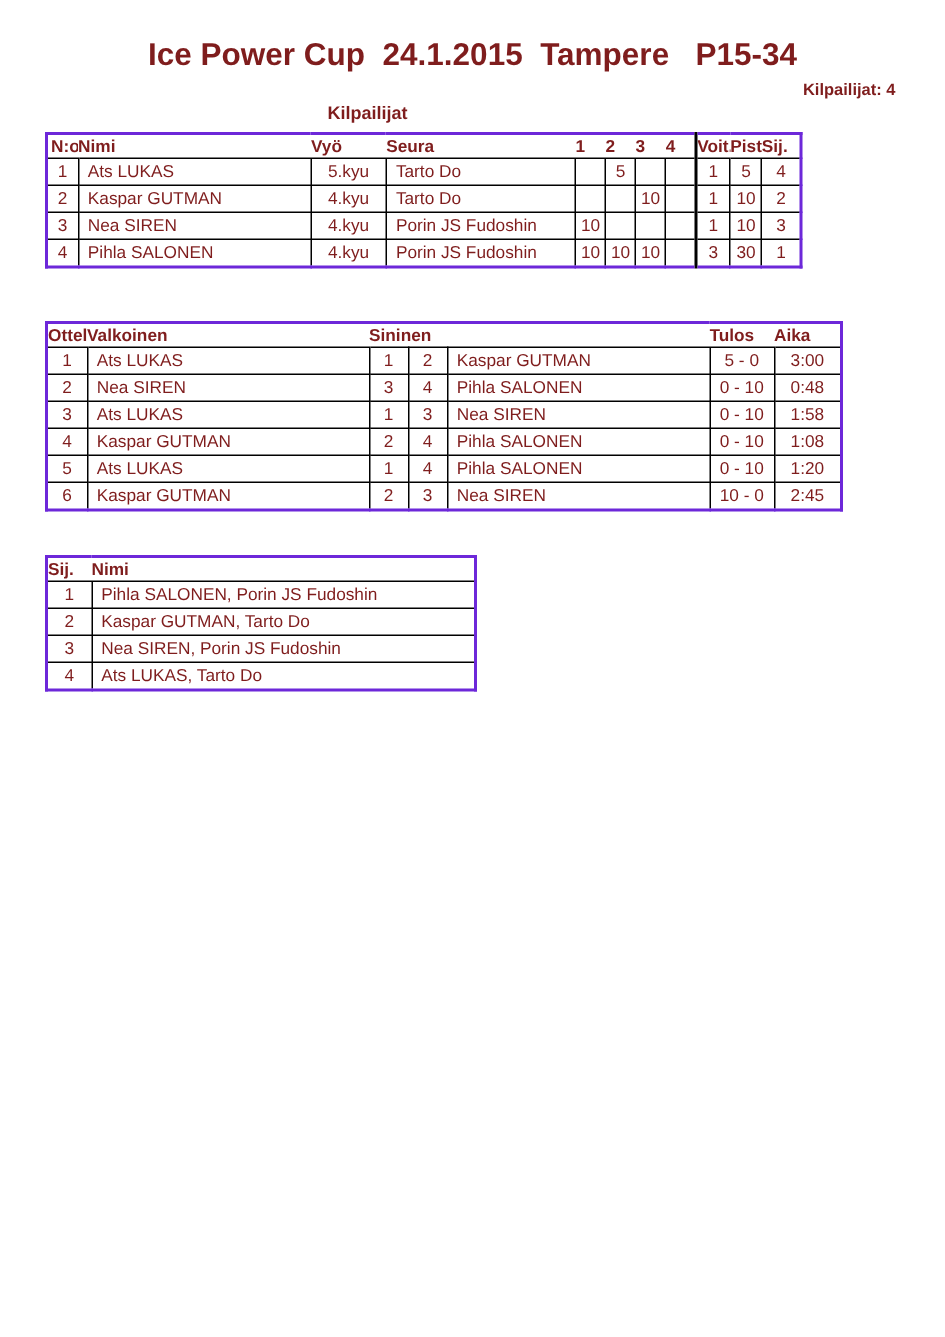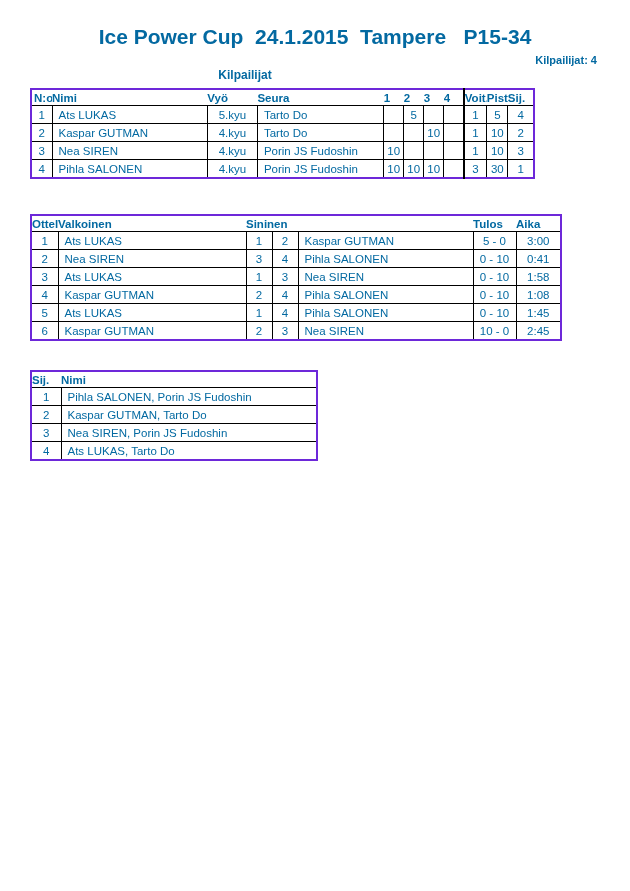--- a/index.html
+++ b/index.html
@@ -2,21 +2,21 @@
 <html><head>
 <meta charset="utf-8">
 <style>
   html, body { margin: 0; padding: 0; background: #ffffff; }
   .page {
     position: relative;
     width: 630px;
     height: 891px;
     background: #ffffff;
     font-family: "Liberation Sans", sans-serif;
-    color: #0369a1;
+    color: #7f1d1d;
     overflow: hidden;
   }
   .event-title {
     position: absolute;
     top: 25px; left: 0;
     width: 630px;
     text-align: center;
     font-size: 21px;
     font-weight: bold;
     white-space: pre;
@@ -198,21 +198,21 @@
       <td>5 - 0</td>
       <td>3:00</td>
     </tr>
     <tr>
       <td>2</td>
       <td class="l">Nea SIREN</td>
       <td>3</td>
       <td>4</td>
       <td class="l">Pihla SALONEN</td>
       <td>0 - 10</td>
-      <td>0:41</td>
+      <td>0:48</td>
     </tr>
     <tr>
       <td>3</td>
       <td class="l">Ats LUKAS</td>
       <td>1</td>
       <td>3</td>
       <td class="l">Nea SIREN</td>
       <td>0 - 10</td>
       <td>1:58</td>
     </tr>
@@ -225,21 +225,21 @@
       <td>0 - 10</td>
       <td>1:08</td>
     </tr>
     <tr>
       <td>5</td>
       <td class="l">Ats LUKAS</td>
       <td>1</td>
       <td>4</td>
       <td class="l">Pihla SALONEN</td>
       <td>0 - 10</td>
-      <td>1:45</td>
+      <td>1:20</td>
     </tr>
     <tr>
       <td>6</td>
       <td class="l">Kaspar GUTMAN</td>
       <td>2</td>
       <td>3</td>
       <td class="l">Nea SIREN</td>
       <td>10 - 0</td>
       <td>2:45</td>
     </tr>

